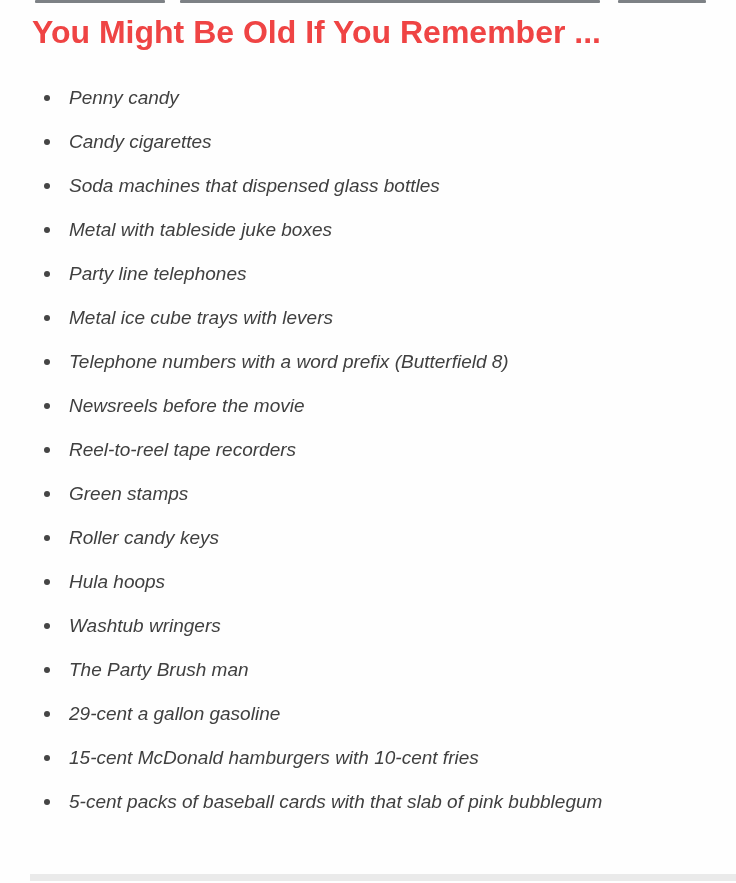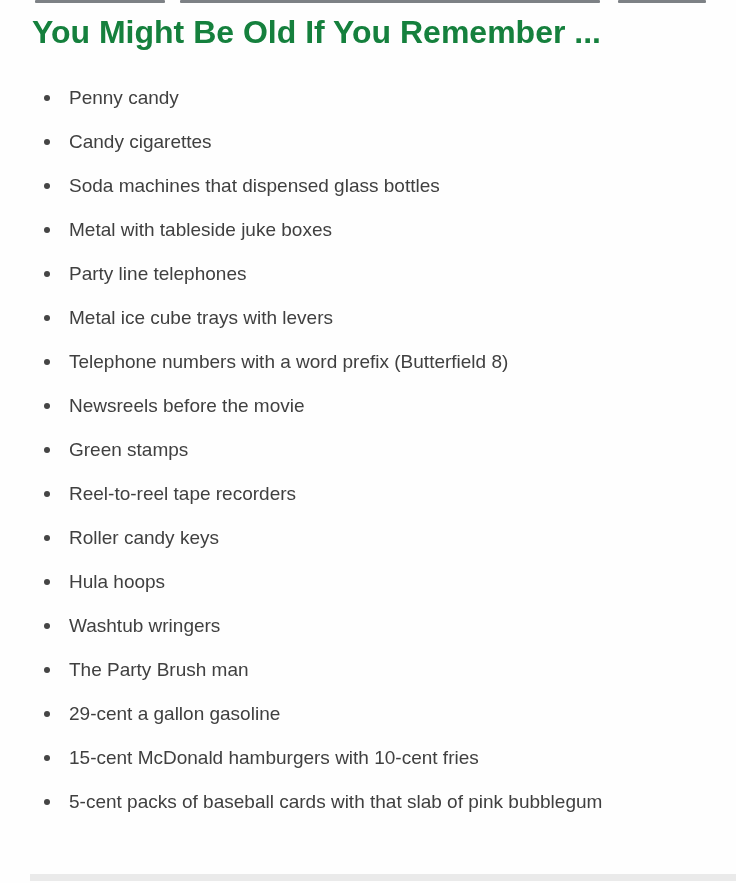--- a/index.html
+++ b/index.html
@@ -48,20 +48,21 @@
     padding: 0 20px 0 44px;
   }
   ul.old-list li {
     display: flex;
     align-items: center;
     height: 19px;
     margin-bottom: 25px; 
     color: #404040;
     font-size: 19px;
     line-height: 19px;
+    font-style: italic;
   }
   .bullet-dot {
     flex: 0 0 auto;
     width: 6px;
     height: 6px;
     border-radius: 50%;
     background: #454545;
     margin-right: 19px;
     margin-top: 1px;
   }
@@ -81,21 +82,21 @@
 </style>
 </head>
 <body style="background: rgb(254, 254, 254);">
 
 <div class="page">
 
   <div class="top-artifact seg1"></div>
   <div class="top-artifact seg2"></div>
   <div class="top-artifact seg3"></div>
 
-  <h1 class="page-title" style="color: #15803d;">You Might Be Old If You Remember ...</h1>
+  <h1 class="page-title" style="color: #ef4444;">You Might Be Old If You Remember ...</h1>
 
   <ul class="old-list">
 
   <li>
       <span class="bullet-dot"></span>
       <span class="item-text">Penny candy</span>
     </li>
       <li>
       <span class="bullet-dot"></span>
       <span class="item-text">Candy cigarettes</span>
@@ -119,25 +120,25 @@
       <li>
       <span class="bullet-dot"></span>
       <span class="item-text">Telephone numbers with a word prefix (Butterfield 8)</span>
     </li>
       <li>
       <span class="bullet-dot"></span>
       <span class="item-text">Newsreels before the movie</span>
     </li>
       <li>
       <span class="bullet-dot"></span>
-      <span class="item-text">Green stamps</span>
+      <span class="item-text">Reel-to-reel tape recorders</span>
     </li>
       <li>
       <span class="bullet-dot"></span>
-      <span class="item-text">Reel-to-reel tape recorders</span>
+      <span class="item-text">Green stamps</span>
     </li>
       <li>
       <span class="bullet-dot"></span>
       <span class="item-text">Roller candy keys</span>
     </li>
       <li>
       <span class="bullet-dot"></span>
       <span class="item-text">Hula hoops</span>
     </li>
       <li>

